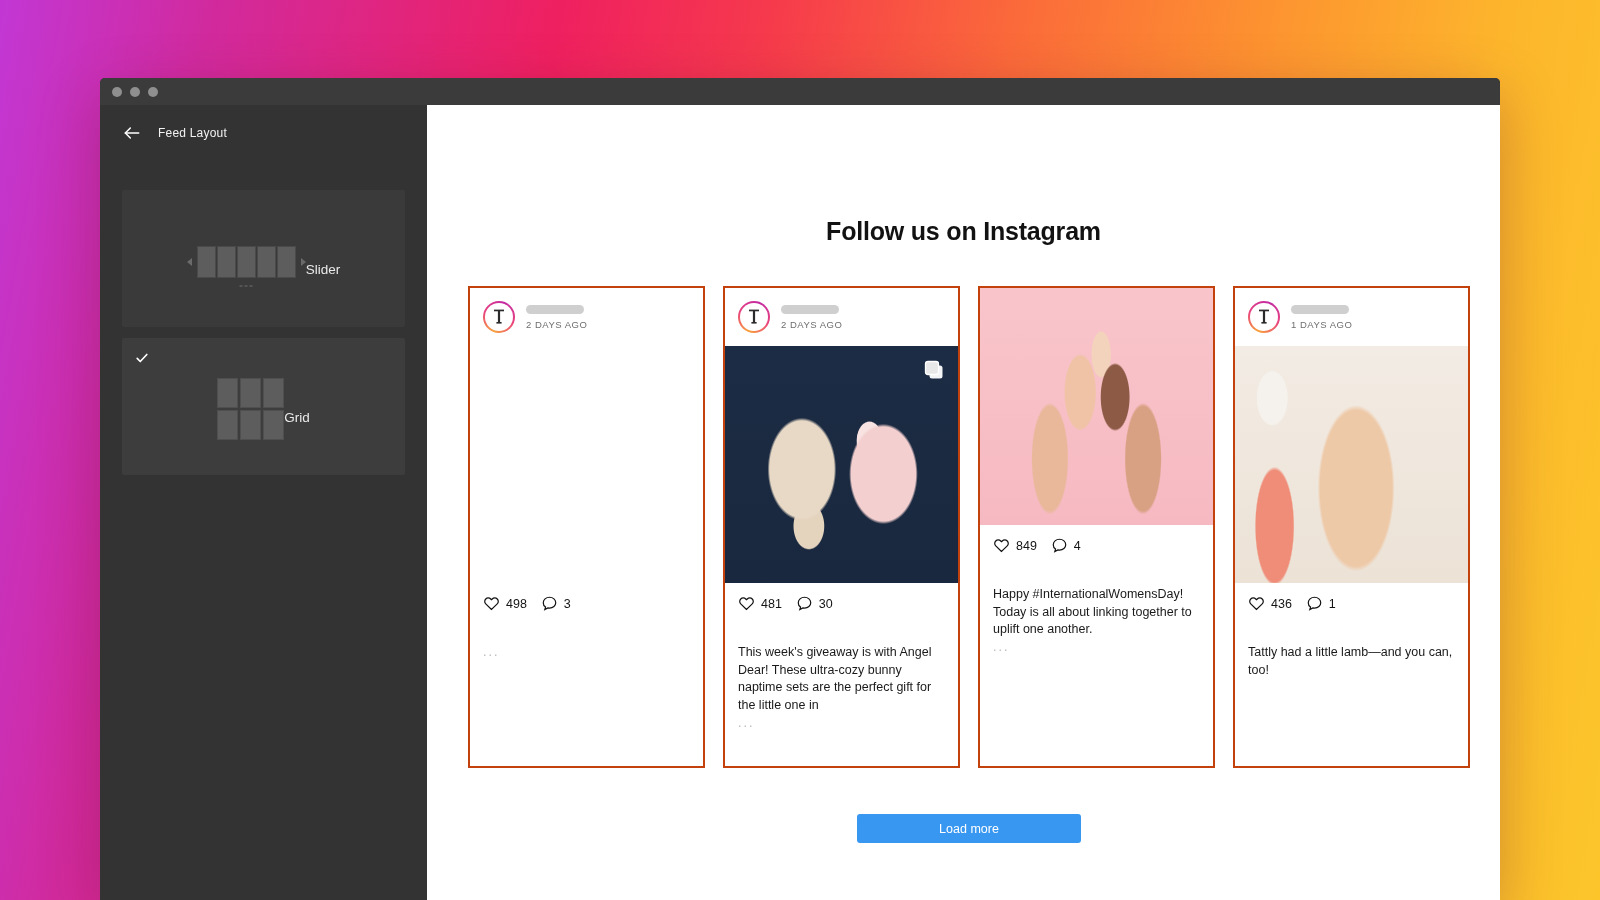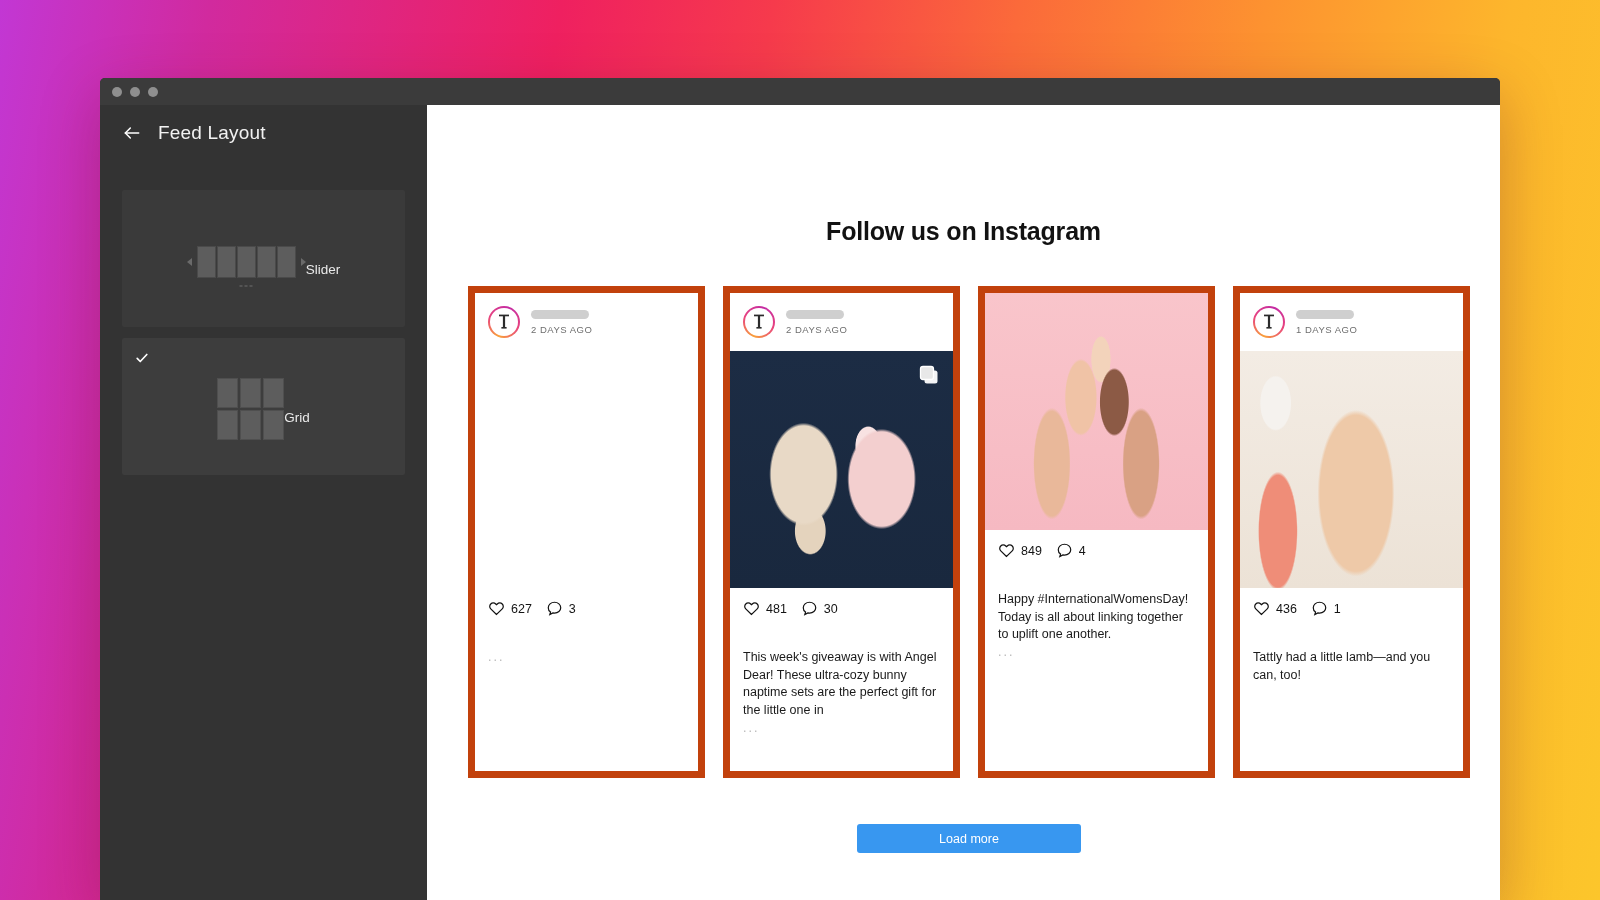--- a/index.html
+++ b/index.html
@@ -64,21 +64,21 @@
     padding: 0 22px;
     margin-top: 4px;
   }
   .back-arrow {
     width: 20px; height: 20px;
     display: block;
     cursor: pointer;
   }
   .sb-title {
     color: #f2f2f2;
-    font-size: 19px;
+    font-size: 12px;
     letter-spacing: .2px;
   }
   .sb-list { padding: 33px 22px 0 22px; display: flex; flex-direction: column; gap: 11px; }
   .layout-card {
     background: #3a3a3a;
     border-radius: 2px;
     height: 137px;
     position: relative;
     display: flex;
     align-items: center;
@@ -130,21 +130,21 @@
   .cards {
     display: flex;
     gap: 18px;
     padding: 40px 0 0 0;
     margin-left: 11px;
     justify-content: center;
   }
   .card {
     width: 237px;
     background: #fff;
-    border: 7px solid #c2410c;
+    border: 2px solid #c2410c;
     display: flex;
     flex-direction: column;
     overflow: hidden;
   }
   .card-head {
     height: 58px;
     display: flex;
     align-items: center;
     gap: 11px;
     padding: 0 13px;
@@ -294,21 +294,21 @@
                  radial-gradient(ellipse 11px 9px at 28% 90%, #c69a4a 0 70%, transparent 72%),
                  radial-gradient(ellipse 20px 16px at 10% 18%, #f7d6cf 0 70%, transparent 72%),
                  radial-gradient(ellipse 18px 15px at 68% 66%, #f8dcd4 0 70%, transparent 72%),
                  linear-gradient(#fbf8f4, #f7f2ec)">
           </div>
           <div class="stats">
             <div class="stat">
               <svg width="17" height="17" viewBox="0 0 24 24" fill="none" stroke="#111" stroke-width="1.7">
                 <path d="M12 20.5 3.9 12.6a4.9 4.9 0 0 1 0-7 4.9 4.9 0 0 1 7 0l1.1 1.1 1.1-1.1a4.9 4.9 0 0 1 7 0 4.9 4.9 0 0 1 0 7z"></path>
               </svg>
-              <span>627</span>
+              <span>498</span>
             </div>
             <div class="stat" style="margin-left:6px">
               <svg width="17" height="17" viewBox="0 0 24 24" fill="none" stroke="#111" stroke-width="1.7">
                 <path d="M12 3.2c5 0 8.8 3.4 8.8 7.6s-3.8 7.6-8.8 7.6a10.8 10.8 0 0 1-2.3-.25L5.4 20.6l1-3.5C4.2 15.7 3.2 13.6 3.2 10.8 3.2 6.6 7 3.2 12 3.2z"></path>
               </svg>
               <span>3</span>
             </div>
           </div>
           <div class="caption">
             <div class="ellipsis">...</div>

